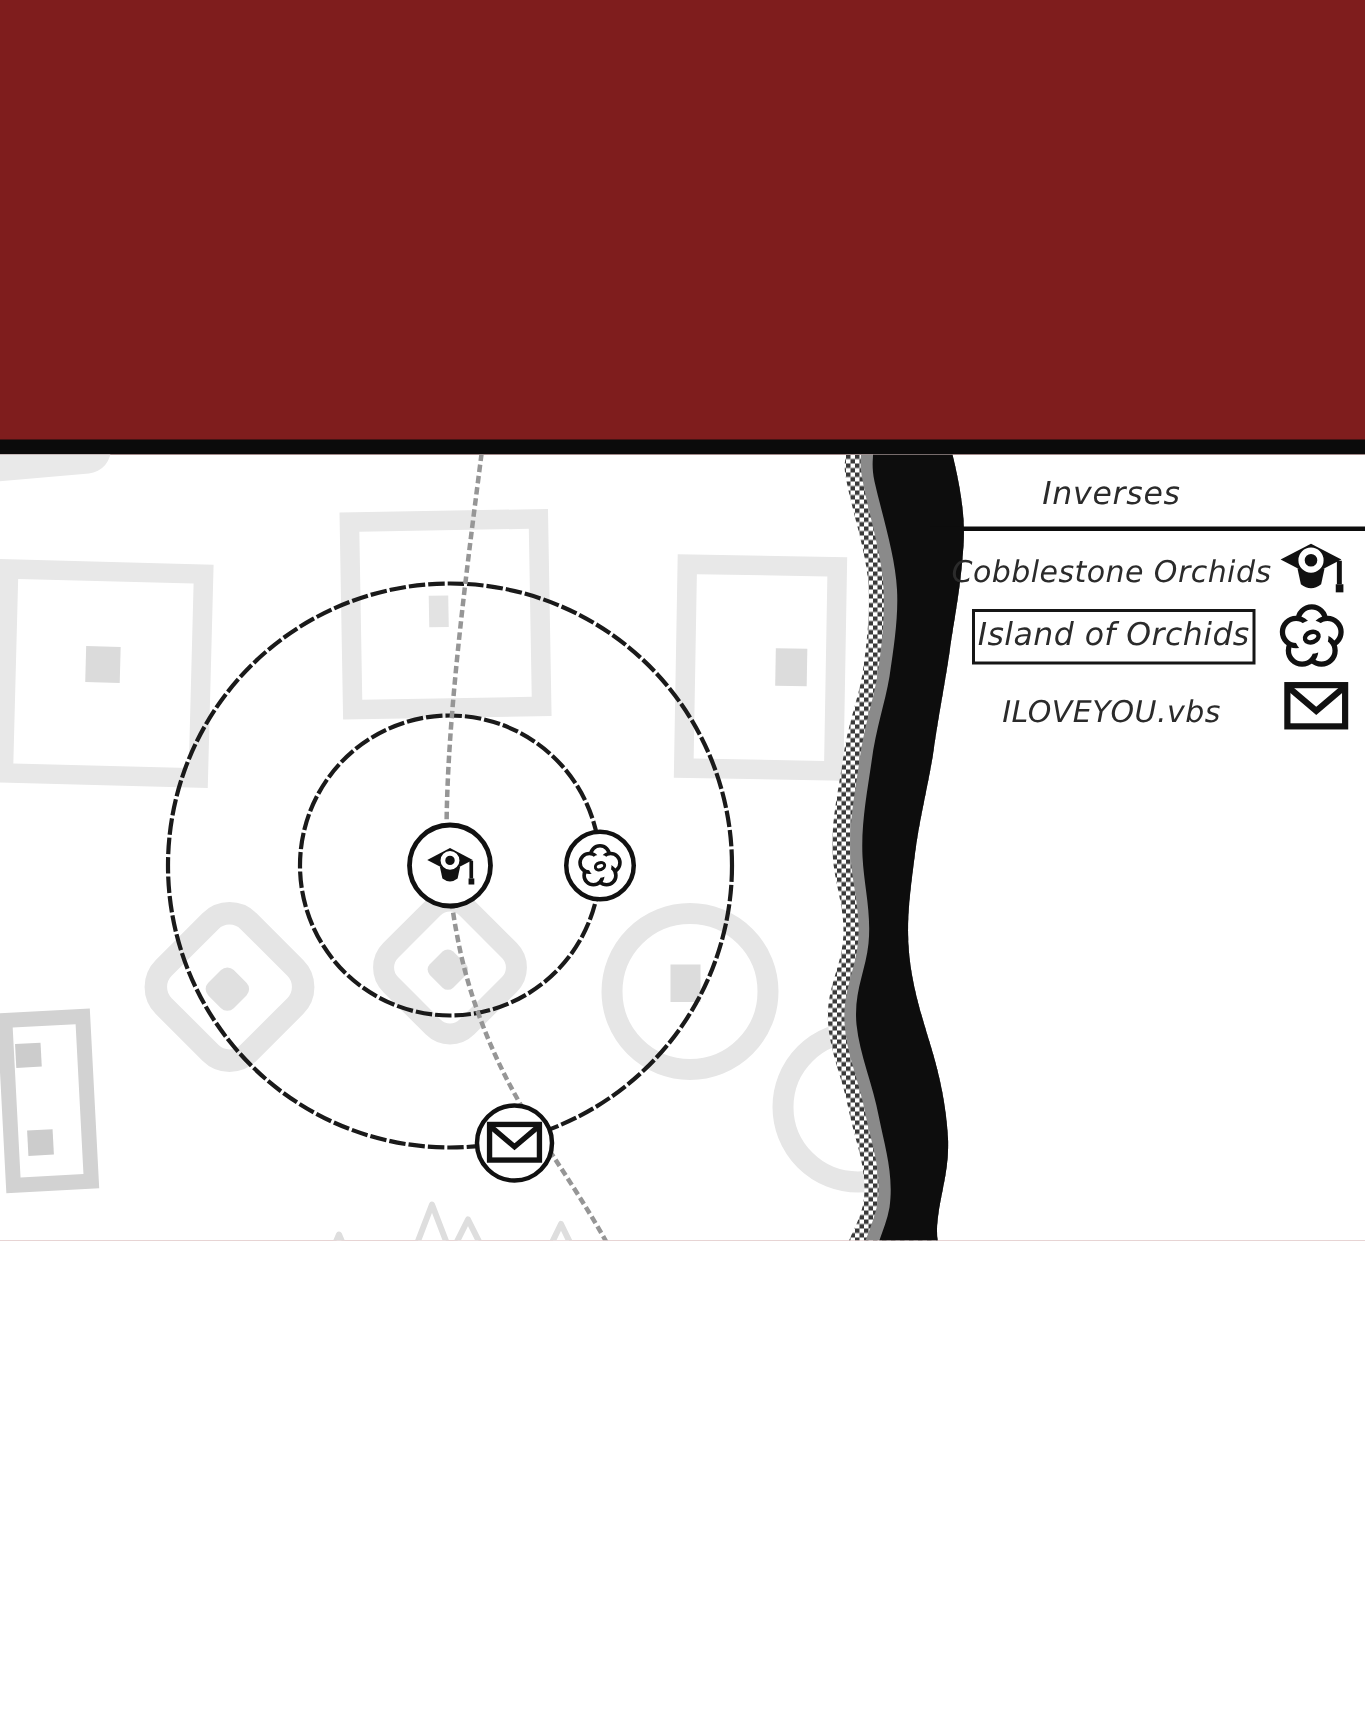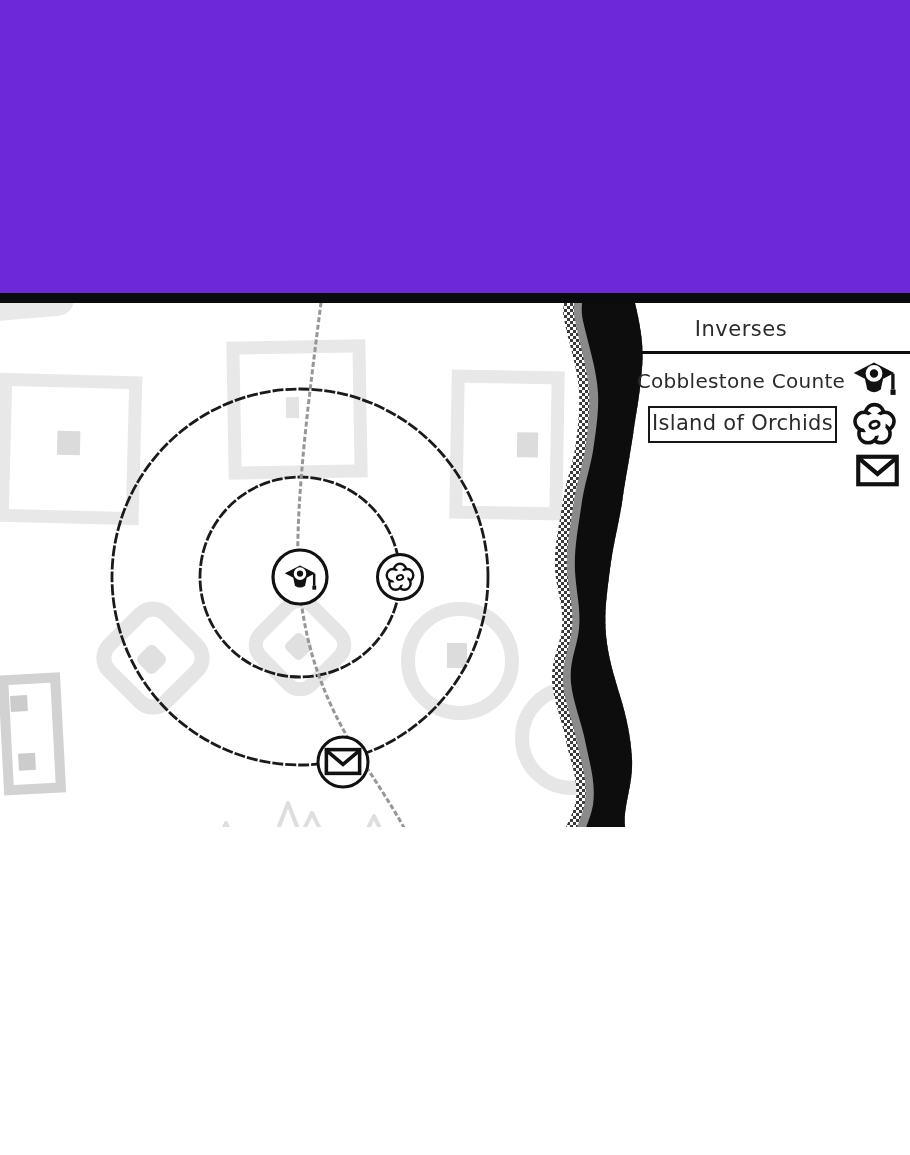--- a/index.html
+++ b/index.html
@@ -1,17 +1,17 @@
 <!DOCTYPE html>
 <html><head>
 <meta charset="utf-8">
 <style>
   html,body{margin:0;padding:0;background:#ffffff;}
-  .page{position:relative;width:910px;height:827px;background:#6d28d9;overflow:hidden;
-        font-family:"DejaVu Sans", sans-serif;}
+  .page{position:relative;width:910px;height:827px;background:#7f1d1d;overflow:hidden;
+        font-family:"DejaVu Sans", sans-serif;font-style:italic;}
   .bar{position:absolute;left:0;width:910px;background:#0b0b0b;}
   .bar.top{top:293px;height:10px;}
   .bar.bottom{top:851px;height:12px;}
   .viewport{position:absolute;left:0;top:303px;width:910px;height:548px;background:#ffffff;}
   .map-svg{position:absolute;left:0;top:0;}
   .dither-svg{position:absolute;left:540px;top:0;}
   .menu{position:absolute;left:600px;top:0;width:310px;height:548px;color:#2e2e2e;}
   .menu-title{position:absolute;left:10px;top:14px;width:262px;text-align:center;
               font-size:21px;letter-spacing:0.5px;color:#2b2b2b;}
   .menu-divider{position:absolute;left:20px;top:48px;width:290px;height:3px;background:#0d0d0d;}
@@ -167,31 +167,32 @@
                C87,416 91,436 92,456 C93,477 87,492 85,511 C83,530 90,540 96,548
                L45,548 C38,535 50,520 53,502 C56,480 50,462 46,442 C42,420 33,400 31,380
                C29,358 37,345 39,326 C41,305 36,288 35,268 C34,246 38,226 41,205
                C44,182 50,166 53,148 C56,128 59,108 58,90 C57,68 48,40 43,18 C41,8 42,4 42,0 Z" fill="#0d0d0d"></path>
     </svg>
 
     <div class="menu">
       <div class="menu-title">Inverses</div>
       <div class="menu-divider"></div>
 
-      <div class="menu-row-label row1">Cobblestone Counte</div>
+      <div class="menu-row-label row1">Cobblestone Orchids</div>
       <svg class="mi cap" viewBox="0 0 32 28">
         <use href="#sym-cap"></use>
       </svg>
 
       <div class="sel-box">
         <div class="menu-row-label">Island of Orchids</div>
       </div>
       <svg class="mi flower" viewBox="0 0 32 32">
         <use href="#sym-flower"></use>
       </svg>
 
+      <div class="menu-row-label row3">ILOVEYOU.vbs</div>
       <svg class="mi env" viewBox="0 0 32 24">
         <use href="#sym-envelope"></use>
       </svg>
 
     </div>
   </div>
 </div>
 
 </body></html>

